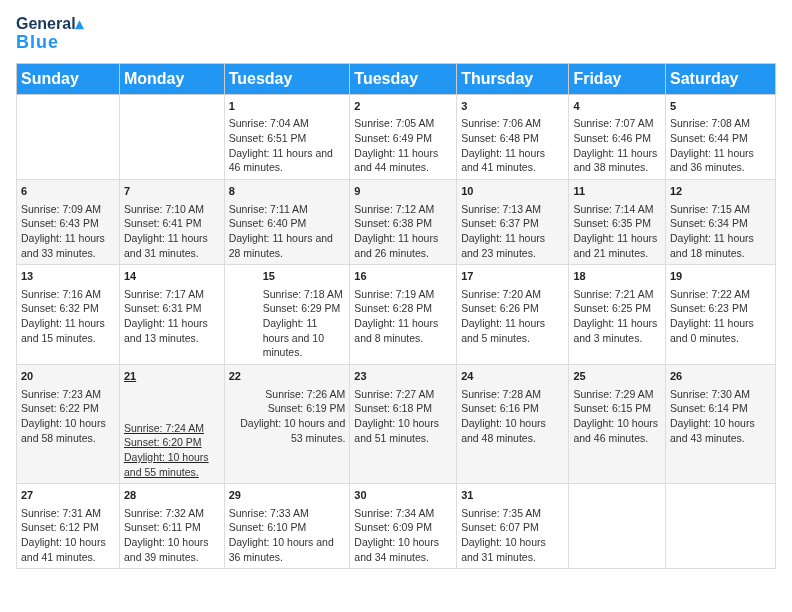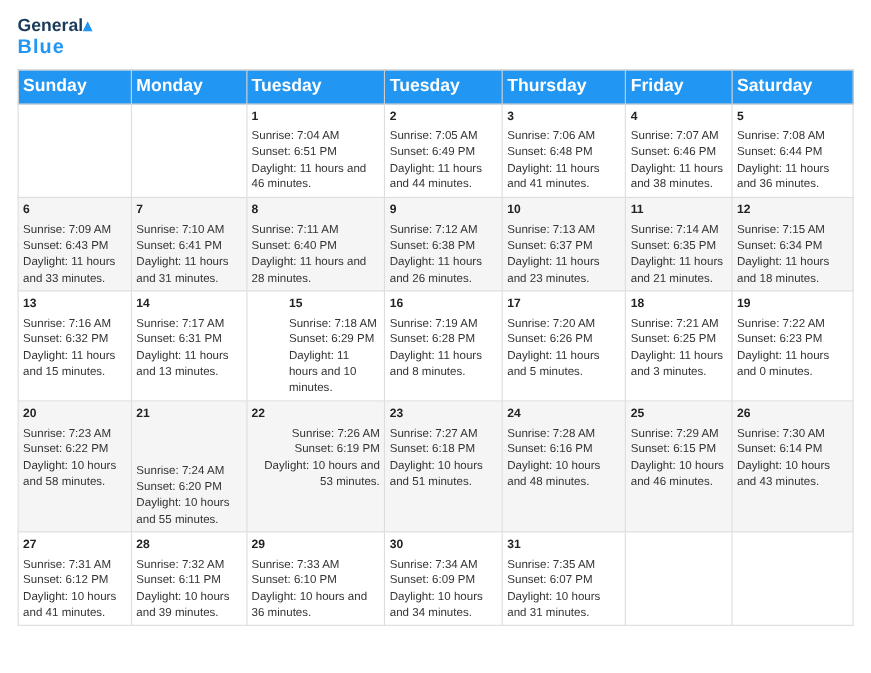--- a/index.html
+++ b/index.html
@@ -229,21 +229,21 @@
 Daylight: 11 hours and 0 minutes.</div>
         </td>
       </tr>
       <tr>
         <td style="height: 80px;">
           <span class="day-num">20</span>
           <div class="cell-content" style="white-space: pre-line;">Sunrise: 7:23 AM
 Sunset: 6:22 PM
 Daylight: 10 hours and 58 minutes.</div>
         </td>
-        <td style="height: 80px;">
+        <td style="height: 80px; text-decoration: underline;">
           <span class="day-num">21</span>
           <div class="cell-content" style="white-space: pre-line; margin-top: 36px;">Sunrise: 7:24 AM
 Sunset: 6:20 PM
 Daylight: 10 hours and 55 minutes.</div>
         </td>
         <td style="height: 80px;">
           <span class="day-num">22</span>
           <div class="cell-content" style="white-space: pre-line; text-align: right;">Sunrise: 7:26 AM
 Sunset: 6:19 PM
 Daylight: 10 hours and 53 minutes.</div>

